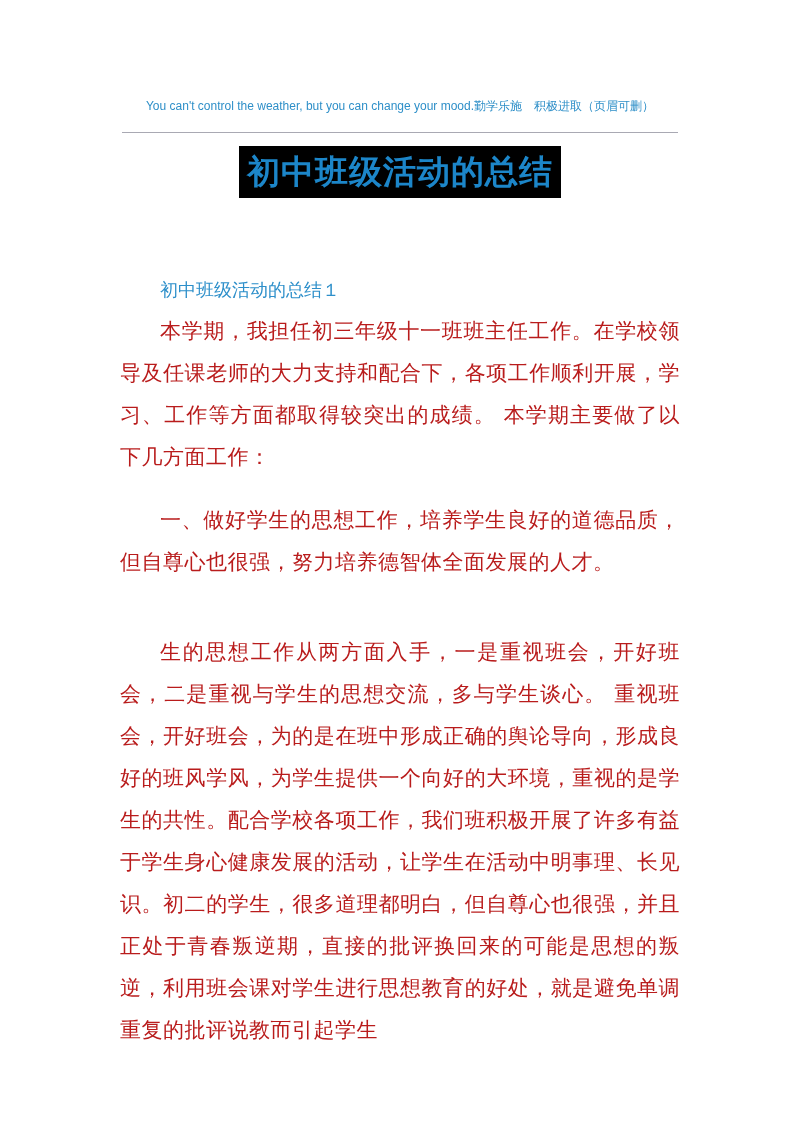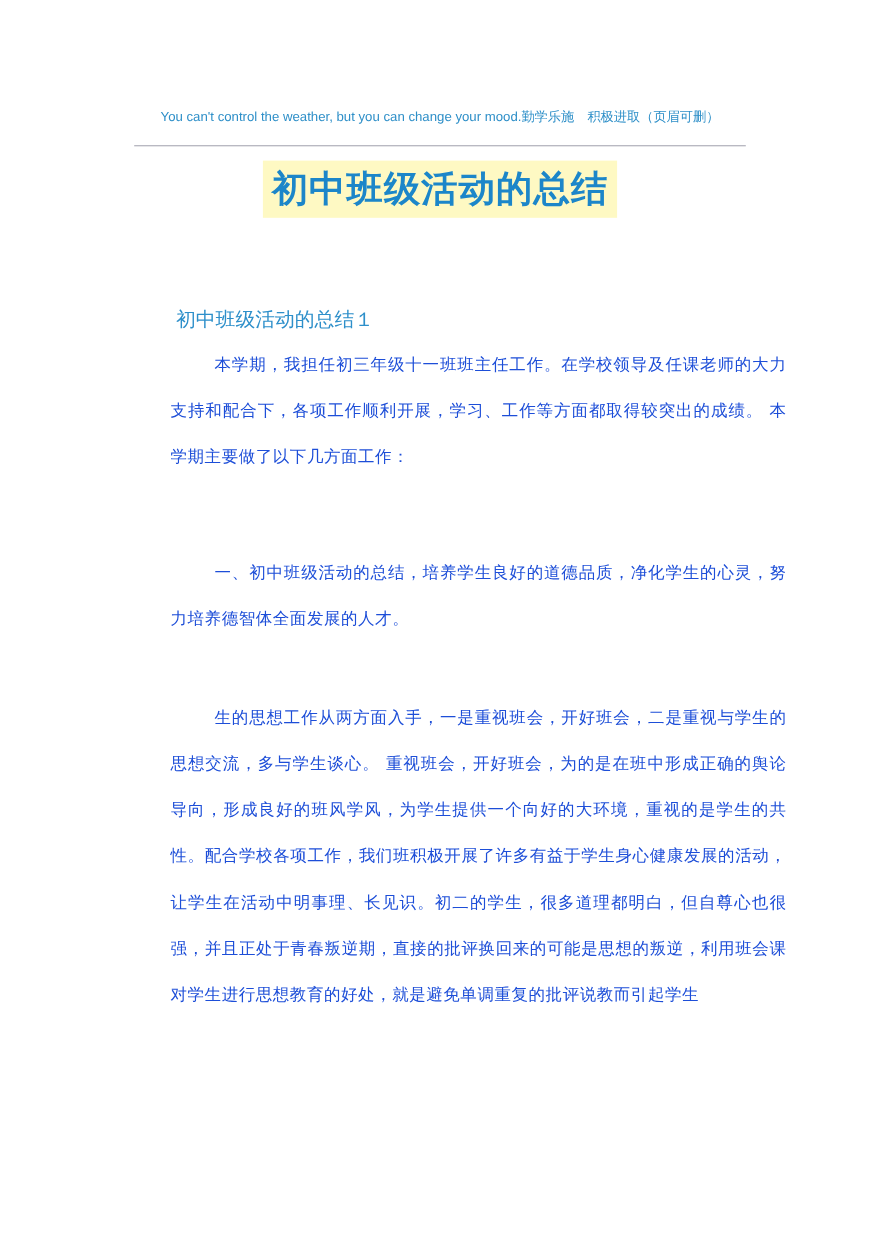--- a/index.html
+++ b/index.html
@@ -4,28 +4,28 @@
 <style>
   html, body { margin: 0; padding: 0; background: #ffffff; }
   body { width: 800px; height: 1132px; position: relative; overflow: hidden;
          font-family: "DejaVu Serif", "Liberation Serif", serif; color: #1a1a1a; }
   .header-text { position: absolute; top: 98px; left: 0; width: 800px; text-align: center;
                  font-family: "Liberation Sans", "DejaVu Sans", sans-serif; font-size: 12px;
                  color: #2e8fc8; letter-spacing: 0; }
   .header-rule { position: absolute; top: 132px; left: 122px; width: 556px; height: 1px;
                  background: #a9a9b3; }
   .title-wrap { position: absolute; top: 146px; left: 0; width: 800px; text-align: center; }
-  .title { display: inline-block; background: #fef9c3; padding: 2px 8px;
+  .title { display: inline-block; background: #000000; padding: 2px 8px;
            font-family: "DejaVu Sans", "Liberation Sans", sans-serif; font-weight: bold;
            font-size: 33px; line-height: 48px; color: #1c86c9; letter-spacing: 1px; }
   .section-heading { position: absolute; top: 278px; left: 160px;
                      font-family: "DejaVu Sans", "Liberation Sans", sans-serif;
                      font-size: 18px; color: #2d8fca; }
-  .body { position: absolute; left: 120px; width: 560px; font-size: 15px; color: #1d4ed8;
-          line-height: 42px; letter-spacing: 0.5px; margin-left: 35px; }
+  .body { position: absolute; left: 120px; width: 560px; font-size: 21px; color: #b91c1c;
+          line-height: 42px; letter-spacing: 0.5px; }
   .para { margin: 0; text-indent: 40px; text-align: justify; }
   .p1 { top: 310px; }
   .p2 { top: 499px; }
   .p3 { top: 631px; }
 </style>
 </head>
 <body>
 
 <div class="header-text">You can't control the weather, but you can change your mood.勤学乐施　积极进取（页眉可删）</div>
 <div class="header-rule"></div>
@@ -33,17 +33,17 @@
 <div class="title-wrap">
   <span class="title">初中班级活动的总结</span>
 </div>
 
 <div class="section-heading">初中班级活动的总结１</div>
 
 <div class="body p1">
   <p class="para">本学期，我担任初三年级十一班班主任工作。在学校领导及任课老师的大力支持和配合下，各项工作顺利开展，学习、工作等方面都取得较突出的成绩。 本学期主要做了以下几方面工作：</p>
 </div>
 <div class="body p2">
-  <p class="para">一、初中班级活动的总结，培养学生良好的道德品质，净化学生的心灵，努力培养德智体全面发展的人才。</p>
+  <p class="para">一、做好学生的思想工作，培养学生良好的道德品质，但自尊心也很强，努力培养德智体全面发展的人才。</p>
 </div>
 <div class="body p3">
   <p class="para">生的思想工作从两方面入手，一是重视班会，开好班会，二是重视与学生的思想交流，多与学生谈心。 重视班会，开好班会，为的是在班中形成正确的舆论导向，形成良好的班风学风，为学生提供一个向好的大环境，重视的是学生的共性。配合学校各项工作，我们班积极开展了许多有益于学生身心健康发展的活动，让学生在活动中明事理、长见识。初二的学生，很多道理都明白，但自尊心也很强，并且正处于青春叛逆期，直接的批评换回来的可能是思想的叛逆，利用班会课对学生进行思想教育的好处，就是避免单调重复的批评说教而引起学生</p>
 </div>
 
 </body></html>

